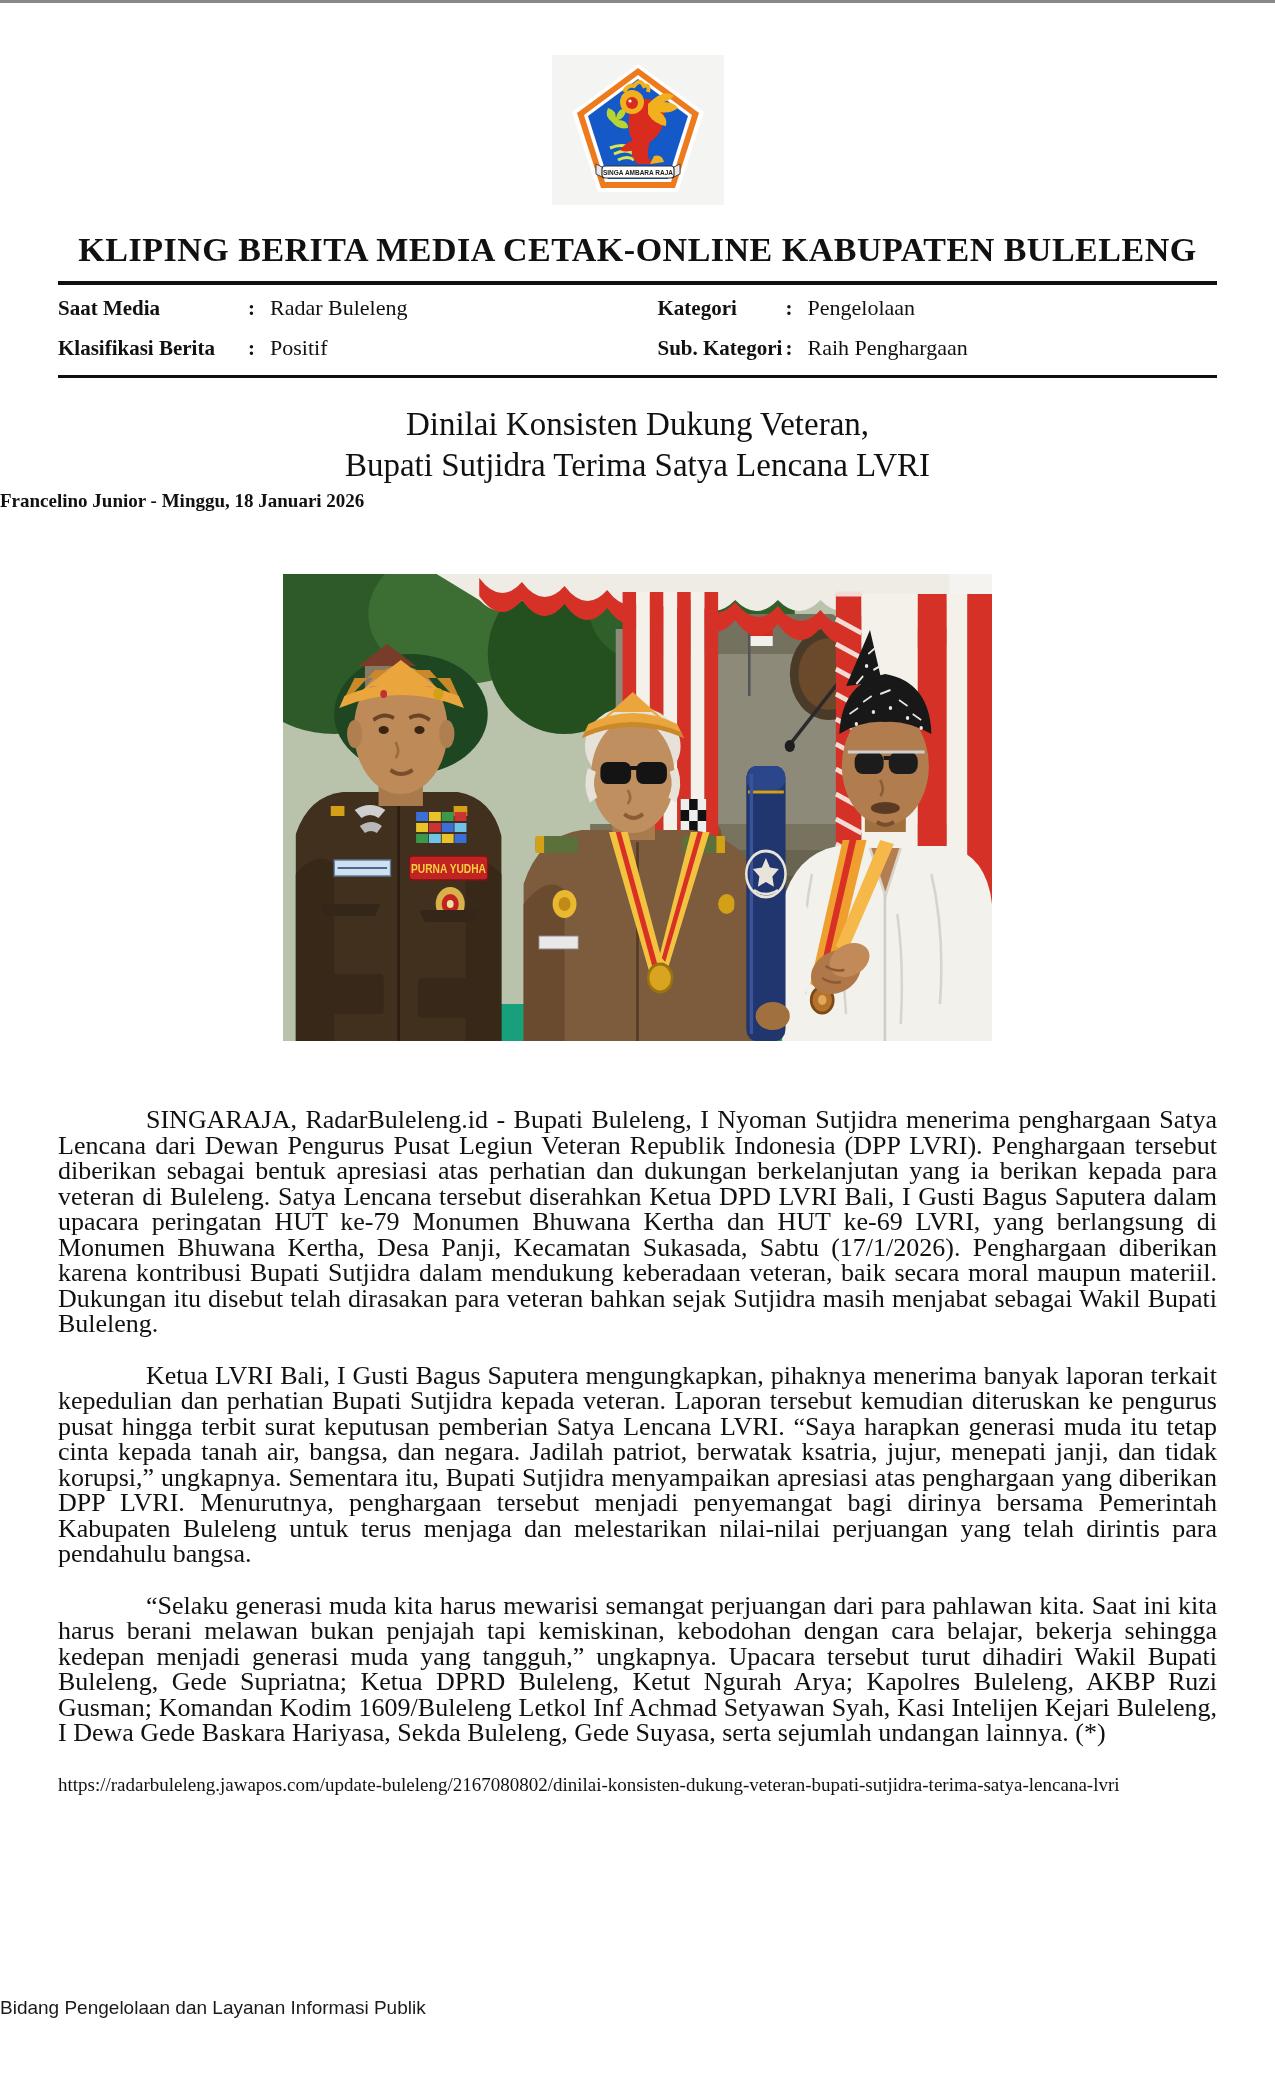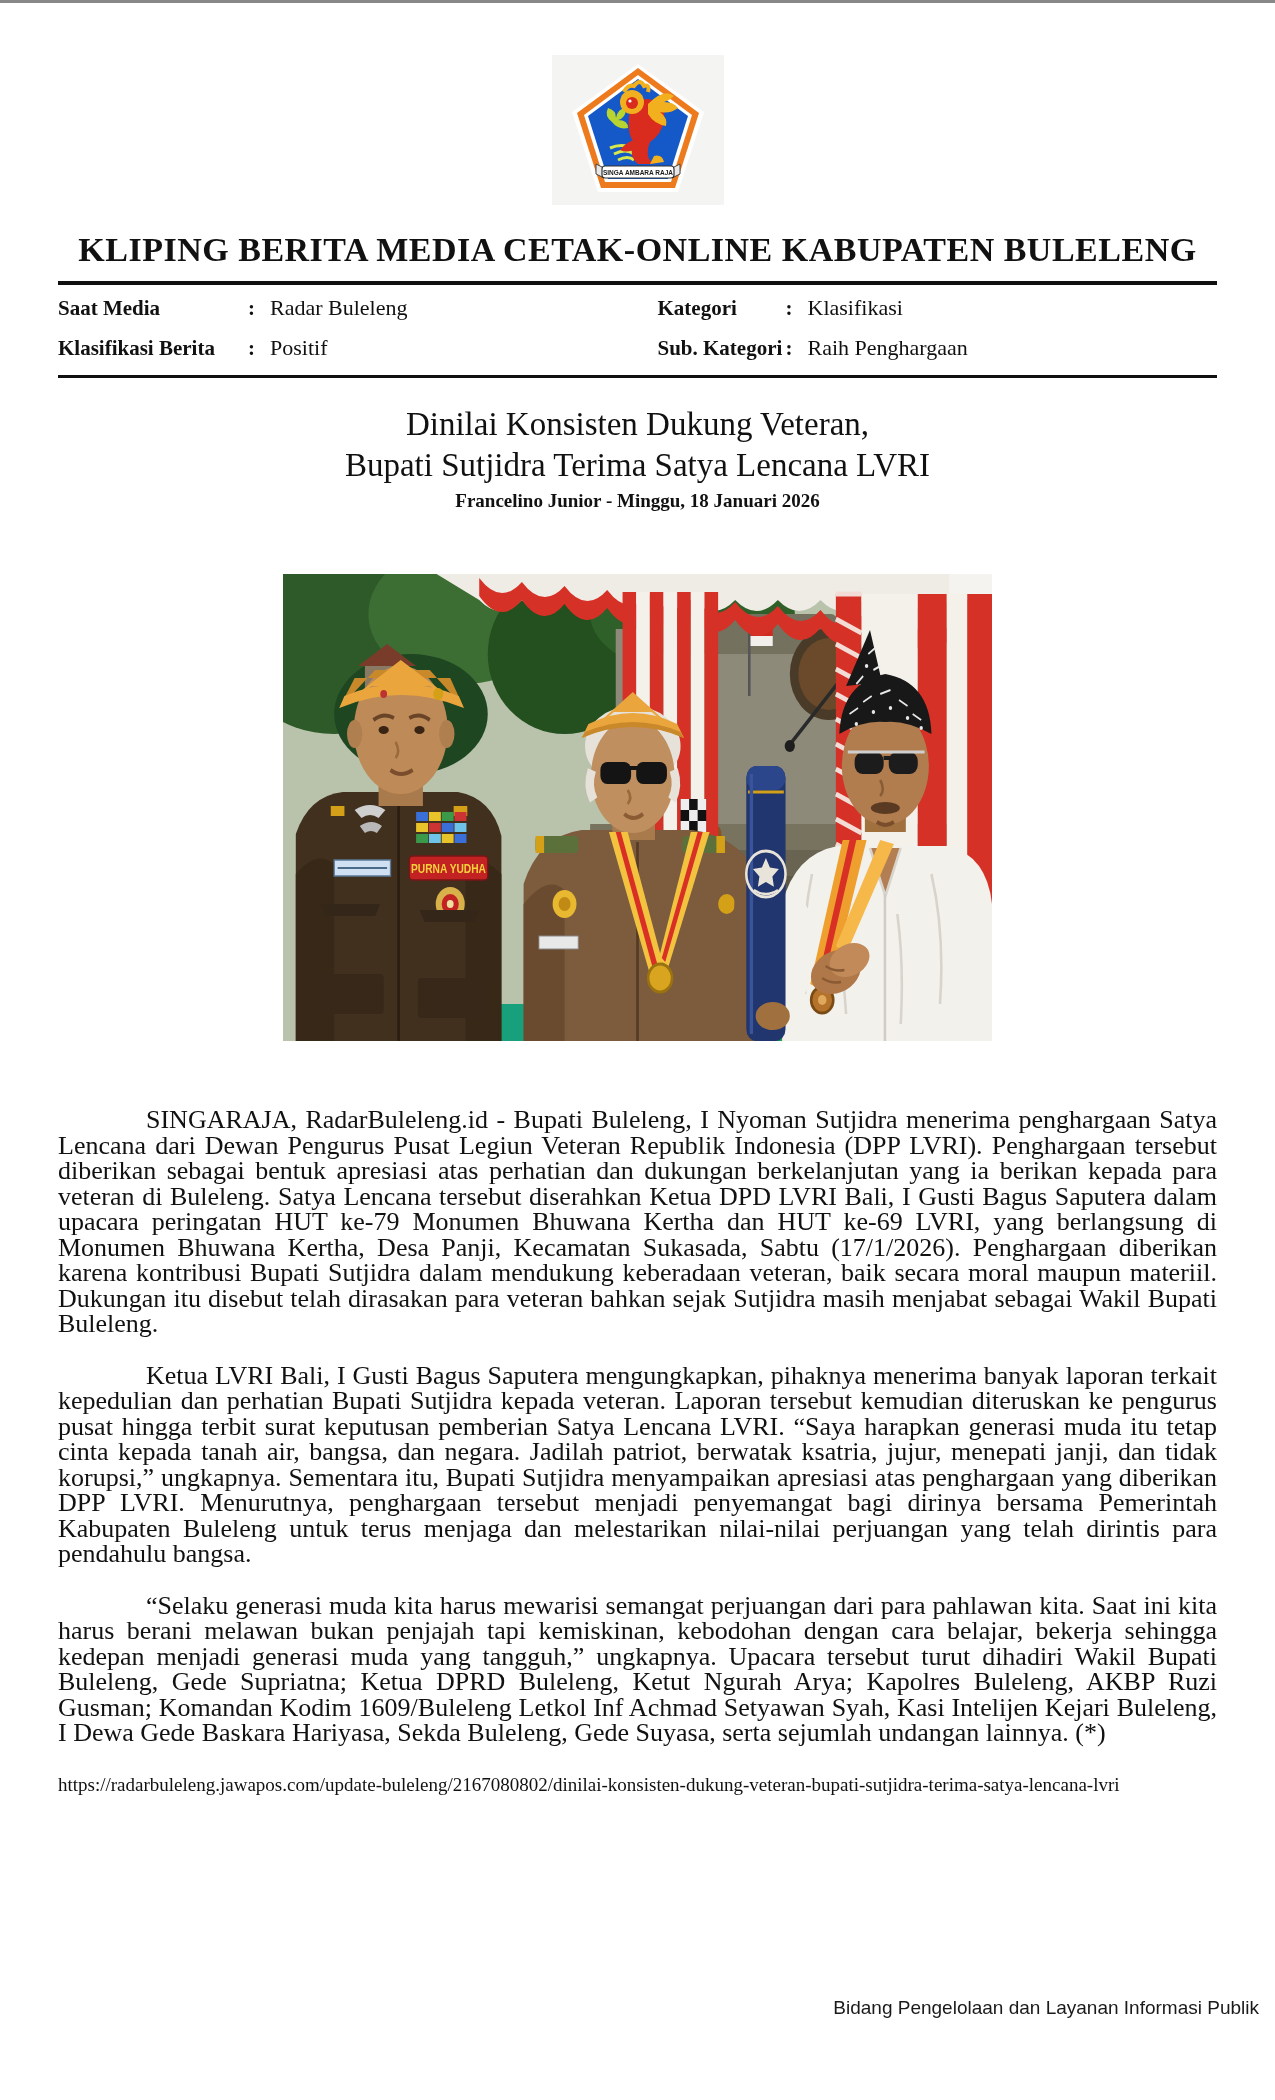--- a/index.html
+++ b/index.html
@@ -41,21 +41,20 @@
   .meta-label { font-weight:bold; font-size:21px; }
   .meta-colon { font-weight:bold; font-size:21px; }
   .meta-value { font-size:22px; }
   .article-title {
     text-align:center;
     font-size:33px; line-height:41px;
     font-weight:normal;
     margin-top:26px;
   }
   .byline {
-    text-align:center;
     font-size:19px; font-weight:bold;
     margin-top:4px;
   }
   .photo {
     width:709px; height:467px;
     margin:62px auto 0 auto;
     background:#cfcabd;
     overflow:hidden;
   }
   .photo svg { display:block; width:100%; height:100%; }
@@ -69,21 +68,21 @@
   .article-url {
     font-size:19px; line-height:26px;
     font-weight:normal;
     text-align:justify;
     word-break:break-all;
     margin-top:2px;
   }
   .footer {
     position:absolute;
     left:0; right:16px; bottom:84px;
-    text-align:right;
+    text-align:left;
   }
   .footer-line1 { font-family:"Liberation Sans", sans-serif; font-size:19px; color:#1a1a1a; }
   .footer-line2 { font-family:"Liberation Serif", serif; font-size:21.5px; font-weight:bold; margin-top:6px; letter-spacing:0.2px; }
 </style>
 </head>
 <body>
 
 <div class="page">
 
   <div class="logo-wrap">
@@ -130,21 +129,21 @@
       <div class="meta-row">
         <span class="meta-label">Klasifikasi Berita</span>
         <span class="meta-colon">:</span>
         <span class="meta-value">Positif</span>
       </div>
     </div>
     <div class="meta-col">
       <div class="meta-row right-row">
         <span class="meta-label">Kategori</span>
         <span class="meta-colon">:</span>
-        <span class="meta-value">Klasifikasi</span>
+        <span class="meta-value">Pengelolaan</span>
       </div>
       <div class="meta-row right-row">
         <span class="meta-label">Sub. Kategori</span>
         <span class="meta-colon">:</span>
         <span class="meta-value">Raih Penghargaan</span>
       </div>
     </div>
   </div>
   <div class="rule rule-2"></div>
 

